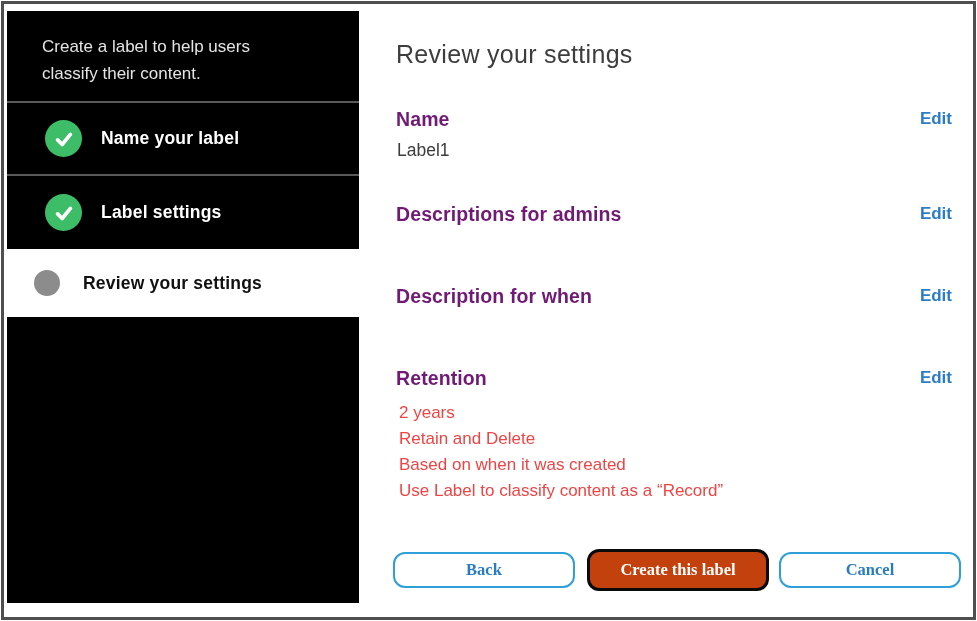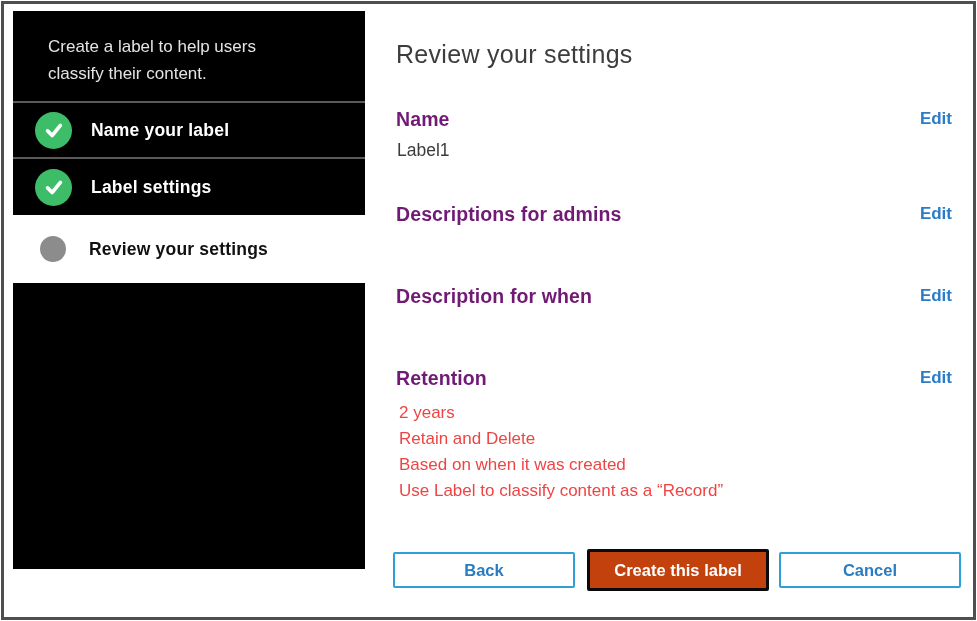--- a/index.html
+++ b/index.html
@@ -7,36 +7,36 @@
   .frame{
     position:relative;
     width:969px;height:613px;
     border:3px solid #4f4f4f;
     margin:1px;
     background:#ffffff;
     overflow:hidden;
   }
   
   .sidebar{
-    position:absolute;left:9px;top:7px;width:352px;
+    position:absolute;left:3px;top:7px;width:352px;
   }
   .sb-block{background:#000;}
   .sb-intro{
     height:92px;
     color:#e4e4e4;
     font-size:17px;line-height:27px;
     padding:22px 20px 0 35px;
     box-sizing:border-box;
     border-bottom:2px solid #5a5a5a;
   }
   .sb-intro .intro-text{display:block;width:250px;}
   .sb-step{
-    height:56px;
+    height:73px;
     display:flex;align-items:center;
-    padding-left:22px;box-sizing:border-box;
+    padding-left:38px;box-sizing:border-box;
     cursor:pointer;
   }
   .sb-step.done{background:#000;color:#fff;border-bottom:2px solid #5a5a5a;}
   .sb-step.done:last-of-type{border-bottom:none;}
   .step2{border-bottom:none !important;}
   .sb-step.current{background:#fff;color:#111;height:68px;padding-left:27px;}
   .check-circle{
     width:37px;height:37px;border-radius:50%;
     background:#3ebd68;
     display:flex;align-items:center;justify-content:center;
@@ -84,23 +84,23 @@
   .row-retention{top:363px;}
   .detail-lines{
     position:absolute;left:31px;top:396px;
     font-size:17px;color:#ef4444;line-height:26px;
   }
   
   .btn{
     position:absolute;top:548px;height:36px;width:182px;
     box-sizing:border-box;
     display:flex;align-items:center;justify-content:center;
-    font-family:Liberation Sans, sans-serif;
+    font-family:Liberation Serif, serif;
     font-size:16.5px;font-weight:bold;
-    cursor:pointer;border-radius:2px;
+    cursor:pointer;border-radius:12px;
   }
   .btn-outline{
     background:#fff;border:2px solid #2f9fd8;color:#2a7cc0;
   }
   .btn-back{left:25px;}
   .btn-create{
     left:219px;top:545px;height:42px;
     background:#c2410c;border:3px solid #0a0a0a;color:#fff;
   }
   .btn-cancel{left:411px;}

